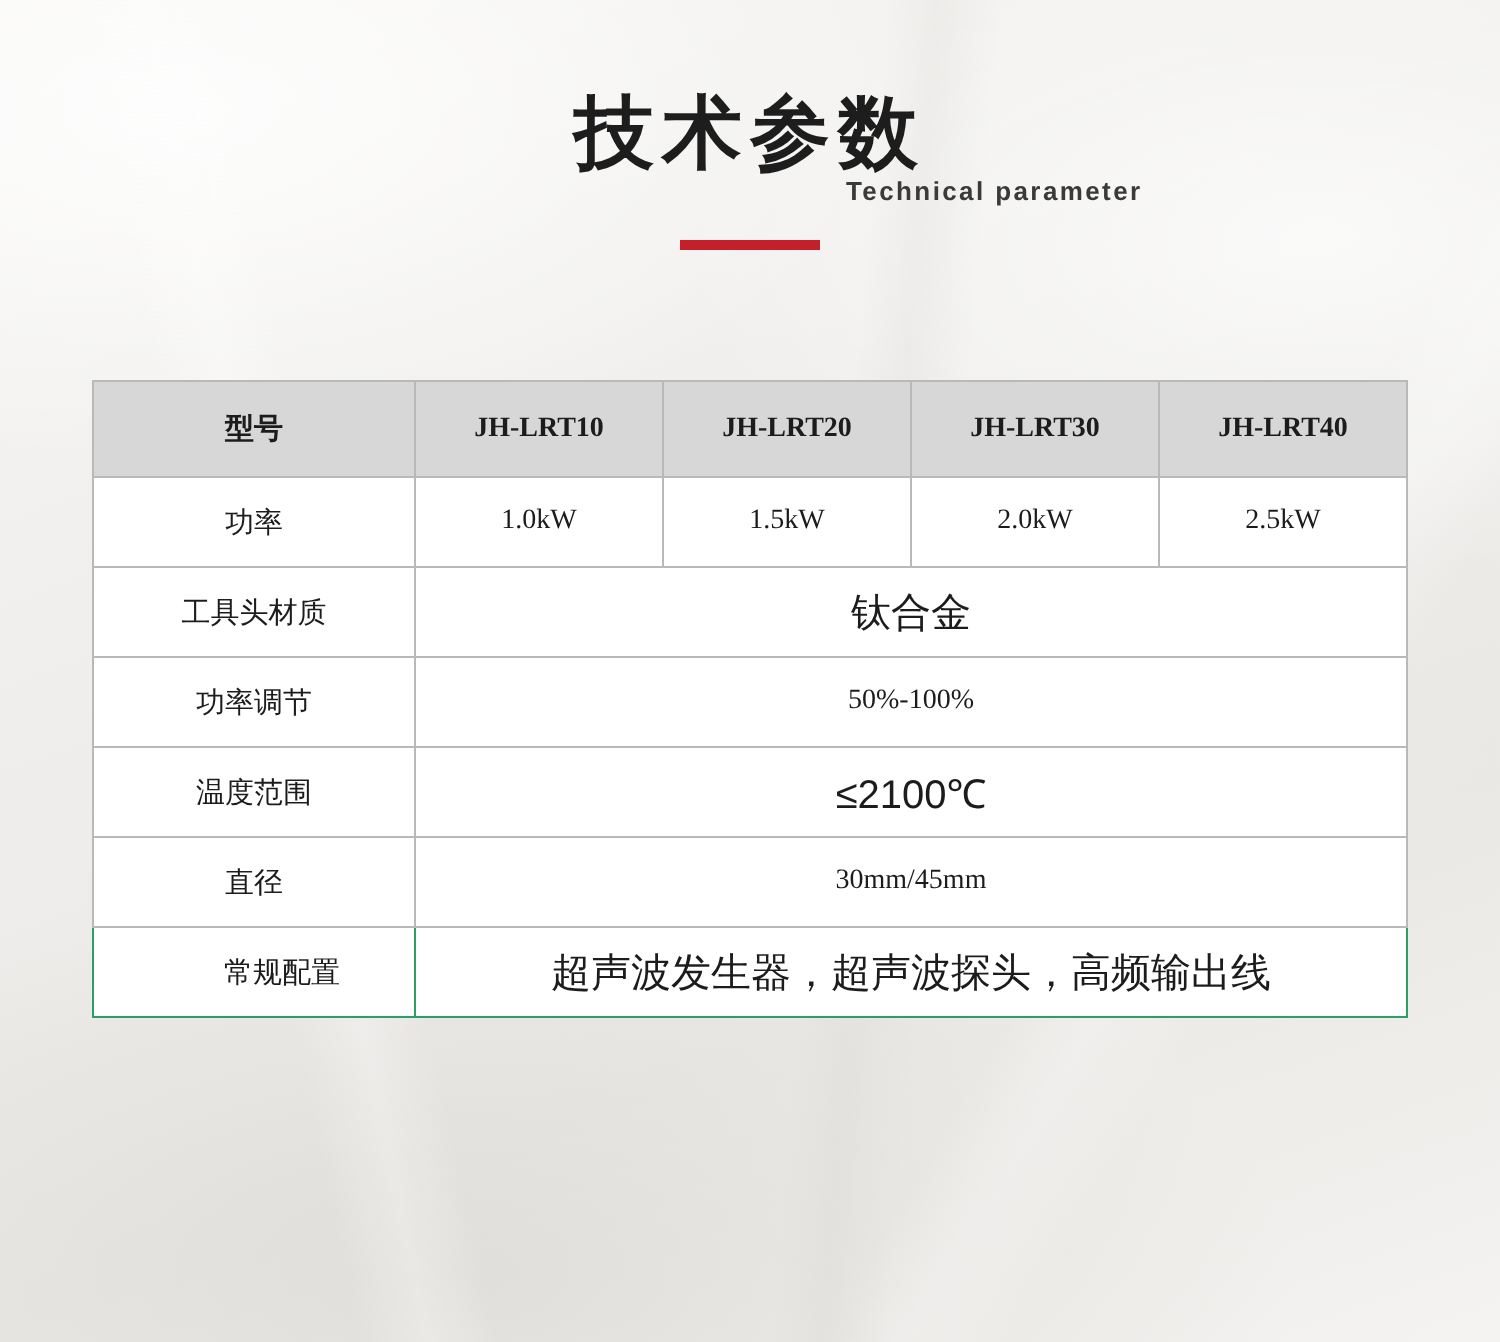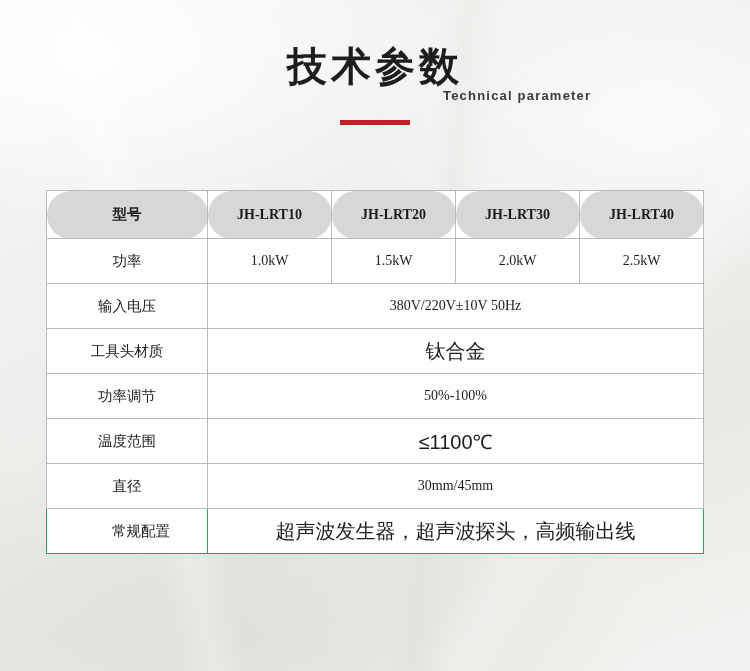--- a/index.html
+++ b/index.html
@@ -50,21 +50,21 @@
     font-family: Liberation Serif, serif;
     font-size: 40px;
     font-weight: bold;
     color: #1d1d1d;
     letter-spacing: 4px;
     line-height: 1.15;
     display: block;
   }
   .title-en {
     position: absolute;
-    left: 156px;
+    left: 136px;
     top: 44px;
     font-family: "Liberation Sans", sans-serif;
     font-size: 13px;
     font-weight: bold;
     color: #3a3a3a;
     letter-spacing: 1.2px;
     white-space: nowrap;
   }
   .title-rule {
     width: 70px;
@@ -92,21 +92,20 @@
     vertical-align: middle;
     font-family: "DejaVu Sans", "Liberation Sans", sans-serif;
     font-size: 14.5px;
     color: #1c1c1c;
     padding: 0 4px;
   }
   table.spec tr.head td {
     background: #d7d7d7;
     font-weight: bold;
     height: 47px;
-    border-radius: 24px;
   }
   table.spec td.label {
     width: 152px;
     background: #ffffff;
     font-weight: normal;
   }
   table.spec tr.head td.label {
     background: #d7d7d7;
     font-weight: bold;
   }
@@ -152,39 +151,35 @@
       </tr>
 
       <tr>
         <td class="label">功率</td>
         <td class="val">1.0kW</td>
         <td class="val">1.5kW</td>
         <td class="val">2.0kW</td>
         <td class="val">2.5kW</td>
       </tr>
 
-      <tr>
-        <td class="label">输入电压</td>
-        <td class="val span" colspan="4">380V/220V±10V   50Hz</td>
-      </tr>
 
 
       <tr>
         <td class="label">工具头材质</td>
         <td class="val-cn span" colspan="4">钛合金</td>
       </tr>
 
       <tr>
         <td class="label">功率调节</td>
         <td class="val span" colspan="4">50%-100%</td>
       </tr>
 
       <tr>
         <td class="label">温度范围</td>
-        <td class="val-cn span" colspan="4">≤1100℃</td>
+        <td class="val-cn span" colspan="4">≤2100℃</td>
       </tr>
 
       <tr>
         <td class="label">直径</td>
         <td class="val span" colspan="4">30mm/45mm</td>
       </tr>
 
       <tr class="accent">
         <td class="label" style="border-color: rgb(46, 158, 98); padding-left: 32px;">常规配置</td>
         <td class="val-cn span" colspan="4" style="border-color: rgb(46, 158, 98);">超声波发生器，超声波探头，高频输出线</td>

